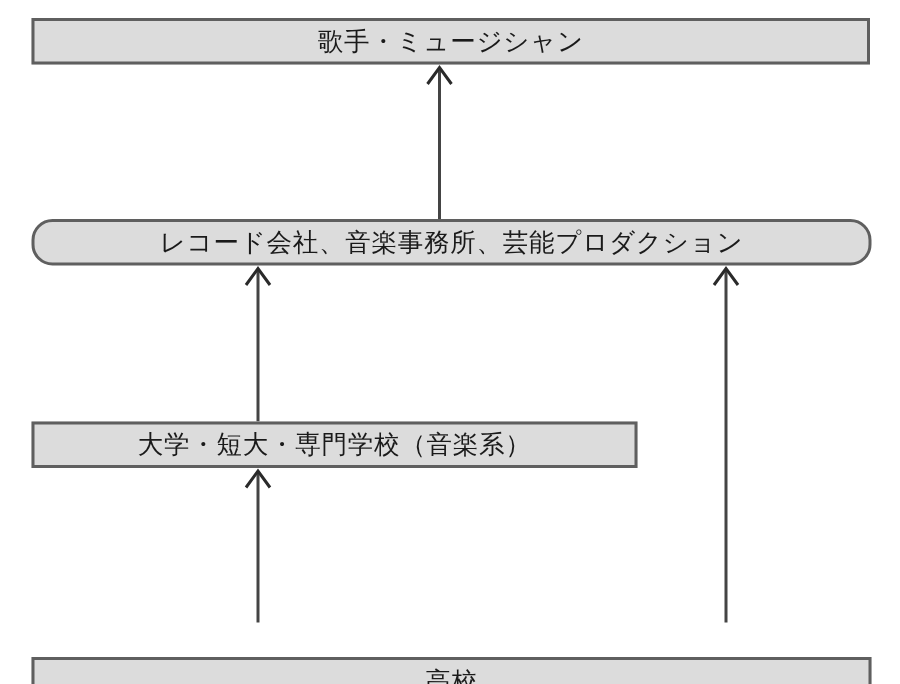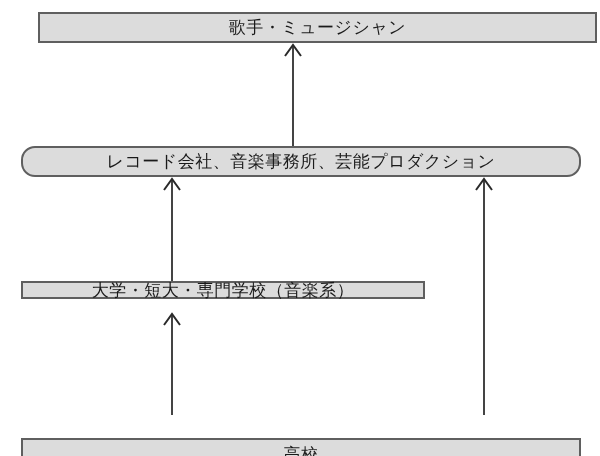--- a/index.html
+++ b/index.html
@@ -30,23 +30,23 @@
     border: 2px solid #5f5f5f;
     display: flex;
     align-items: center;
     justify-content: center;
     z-index: 2;
     font-size: 17px;
     letter-spacing: 0.5px;
     color: #1a1a1a;
     white-space: nowrap;
   }
-  #node-singer       { left: 21px; top: 12px;  width: 559px; height: 31px; margin-left: 17px; }
+  #node-singer       { left: 21px; top: 12px;  width: 559px; height: 31px; }
   #node-record       { left: 21px; top: 146px; width: 560px; height: 31px; border-radius: 14px; }
-  #node-college      { left: 21px; top: 281px; width: 404px; height: 18px; }
+  #node-college      { left: 21px; top: 281px; width: 404px; height: 31px; }
   #node-highschool   { left: 21px; top: 415px; width: 560px; height: 33px; margin-top: 23px; }
 </style>
 </head>
 <body>
 
 <div class="canvas">
 
   <svg class="edges-layer" viewBox="0 0 600 456" xmlns="http://www.w3.org/2000/svg" aria-hidden="true">
 
     <g>

